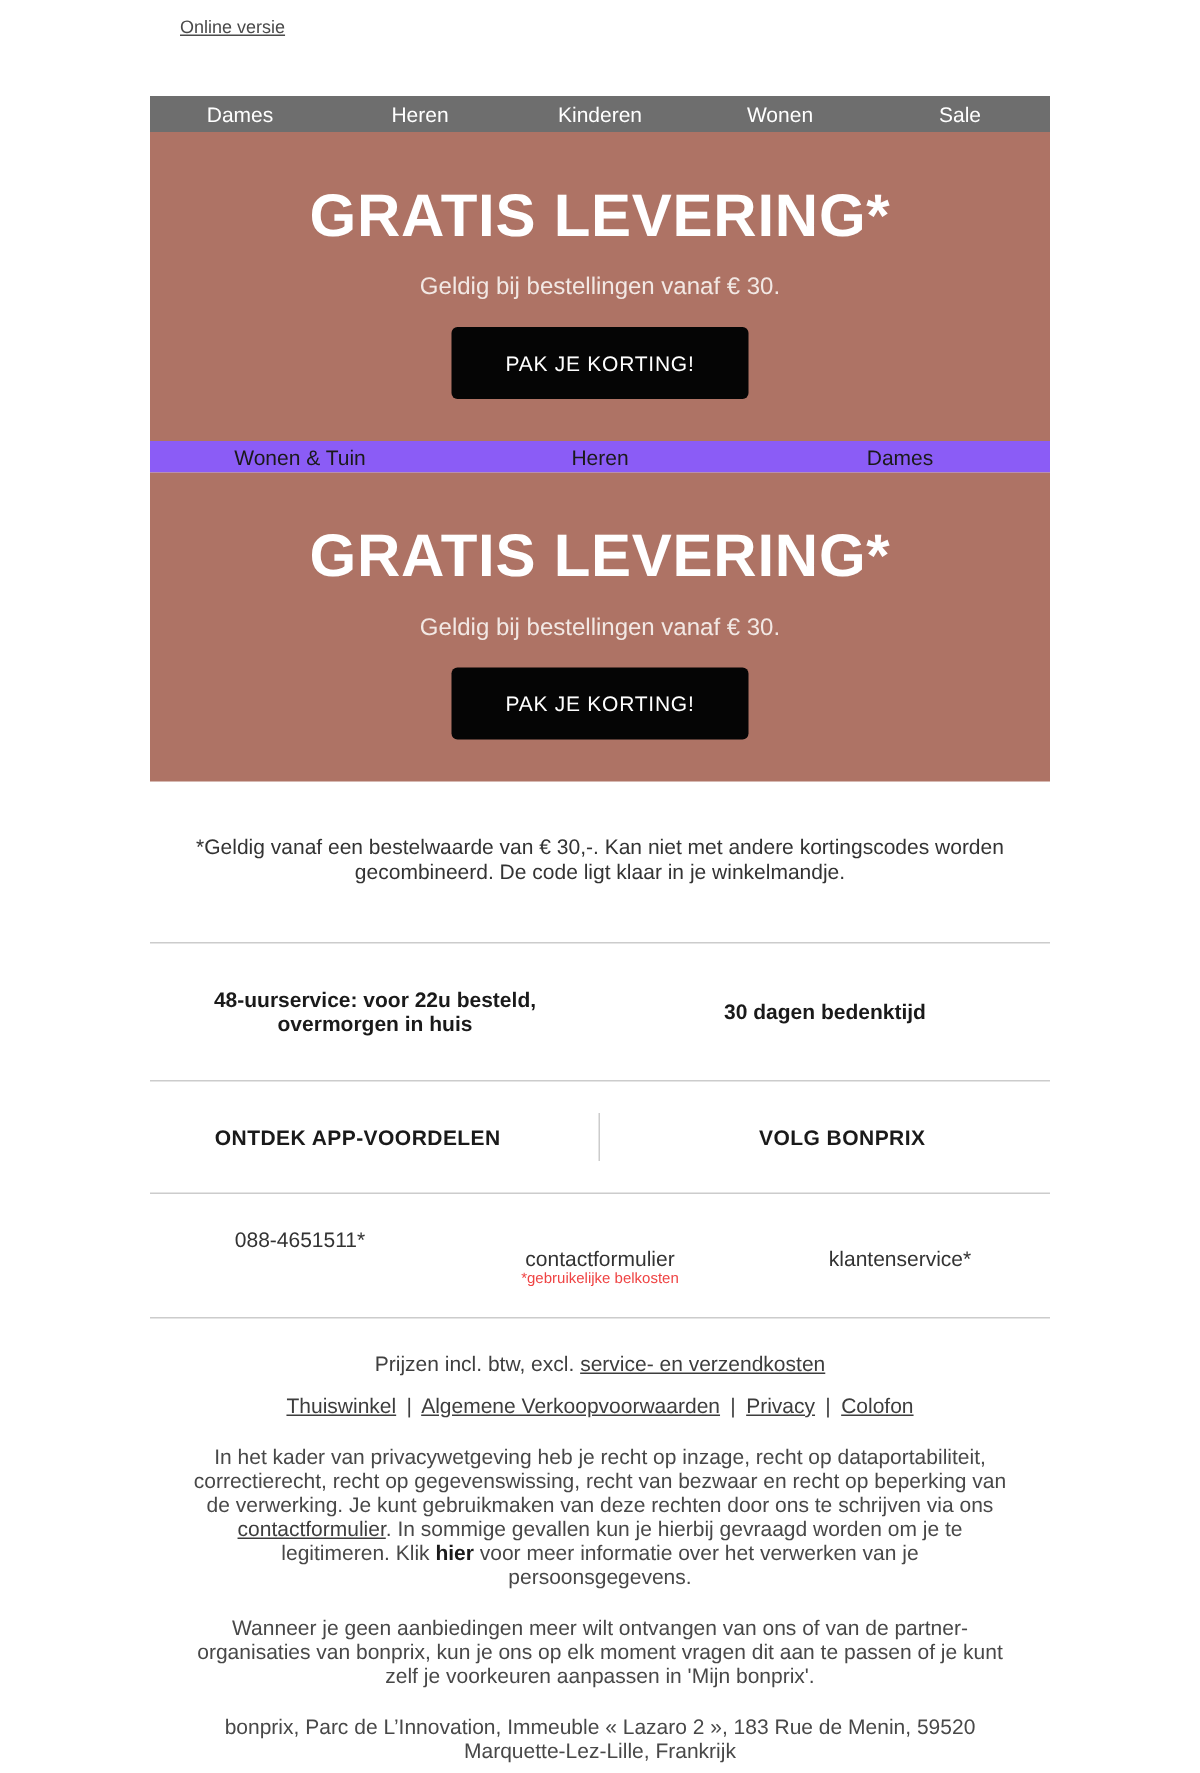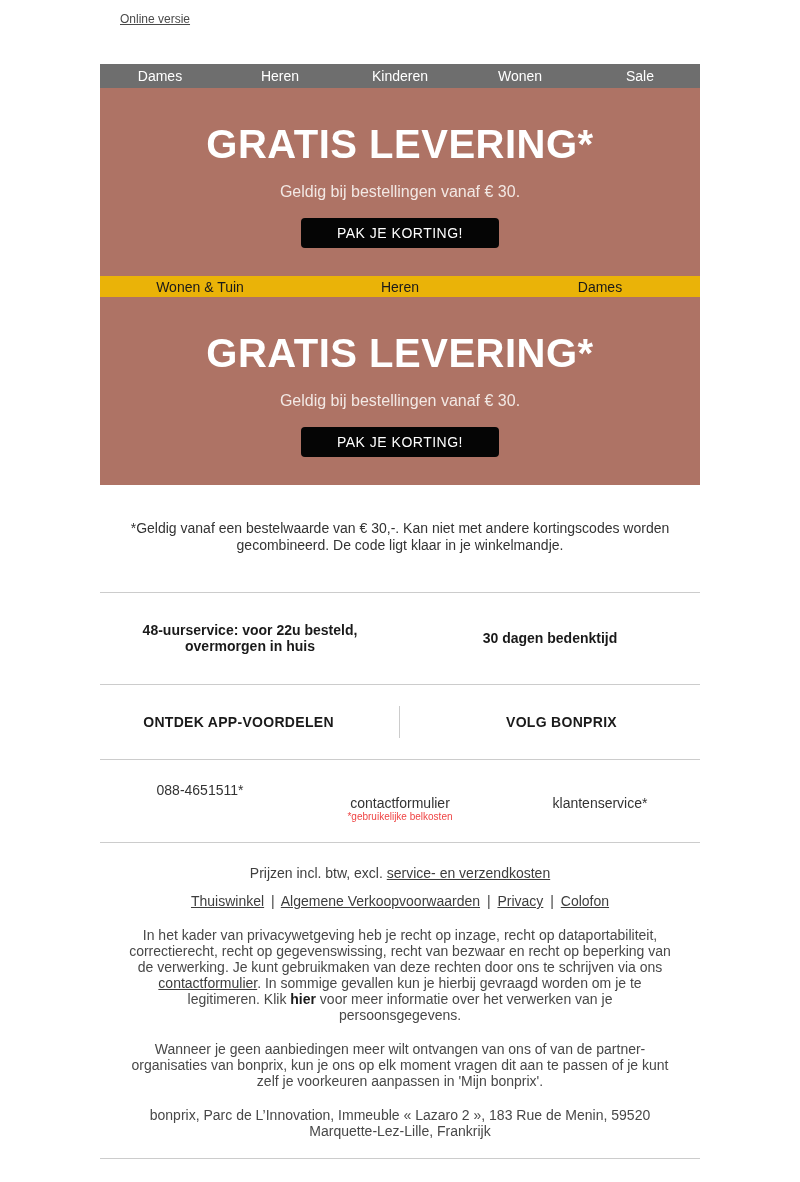--- a/index.html
+++ b/index.html
@@ -27,28 +27,28 @@
   
   .banner { background: #ae7365; text-align: center; padding: 17px 0 28px; }
   .banner-title {
     margin: 16px; color: #ffffff; font-weight: 700;
     font-size: 40px; line-height: 46px; letter-spacing: 0.5px;
   }
   .banner-sub {
     margin: 8px 0 0; color: #f2e8e4; font-size: 16px; line-height: 18px;
   }
   .banner-btn {
-    margin-top: 17px; width: 198px; height: 30px;
+    margin-top: 17px; width: 198px; height: 48px;
     background: #050505; color: #ffffff; border: none; border-radius: 4px;
     font-family: "Liberation Sans", sans-serif;
     font-size: 14px; letter-spacing: 0.5px; cursor: pointer;
   }
 
   
-  .subnav { height: 21px; background: #eab308; display: flex; }
+  .subnav { height: 21px; background: #8b5cf6; display: flex; }
   .subnav .subnav-item {
     flex: 1; display: flex; align-items: center; justify-content: center;
     color: #1a1a1a; font-size: 14px; cursor: pointer;
   }
 
   .disclaimer {
     padding: 21px 26px 24px; text-align: center;
     font-size: 14px; line-height: 17px; color: #333333;
   }
 

